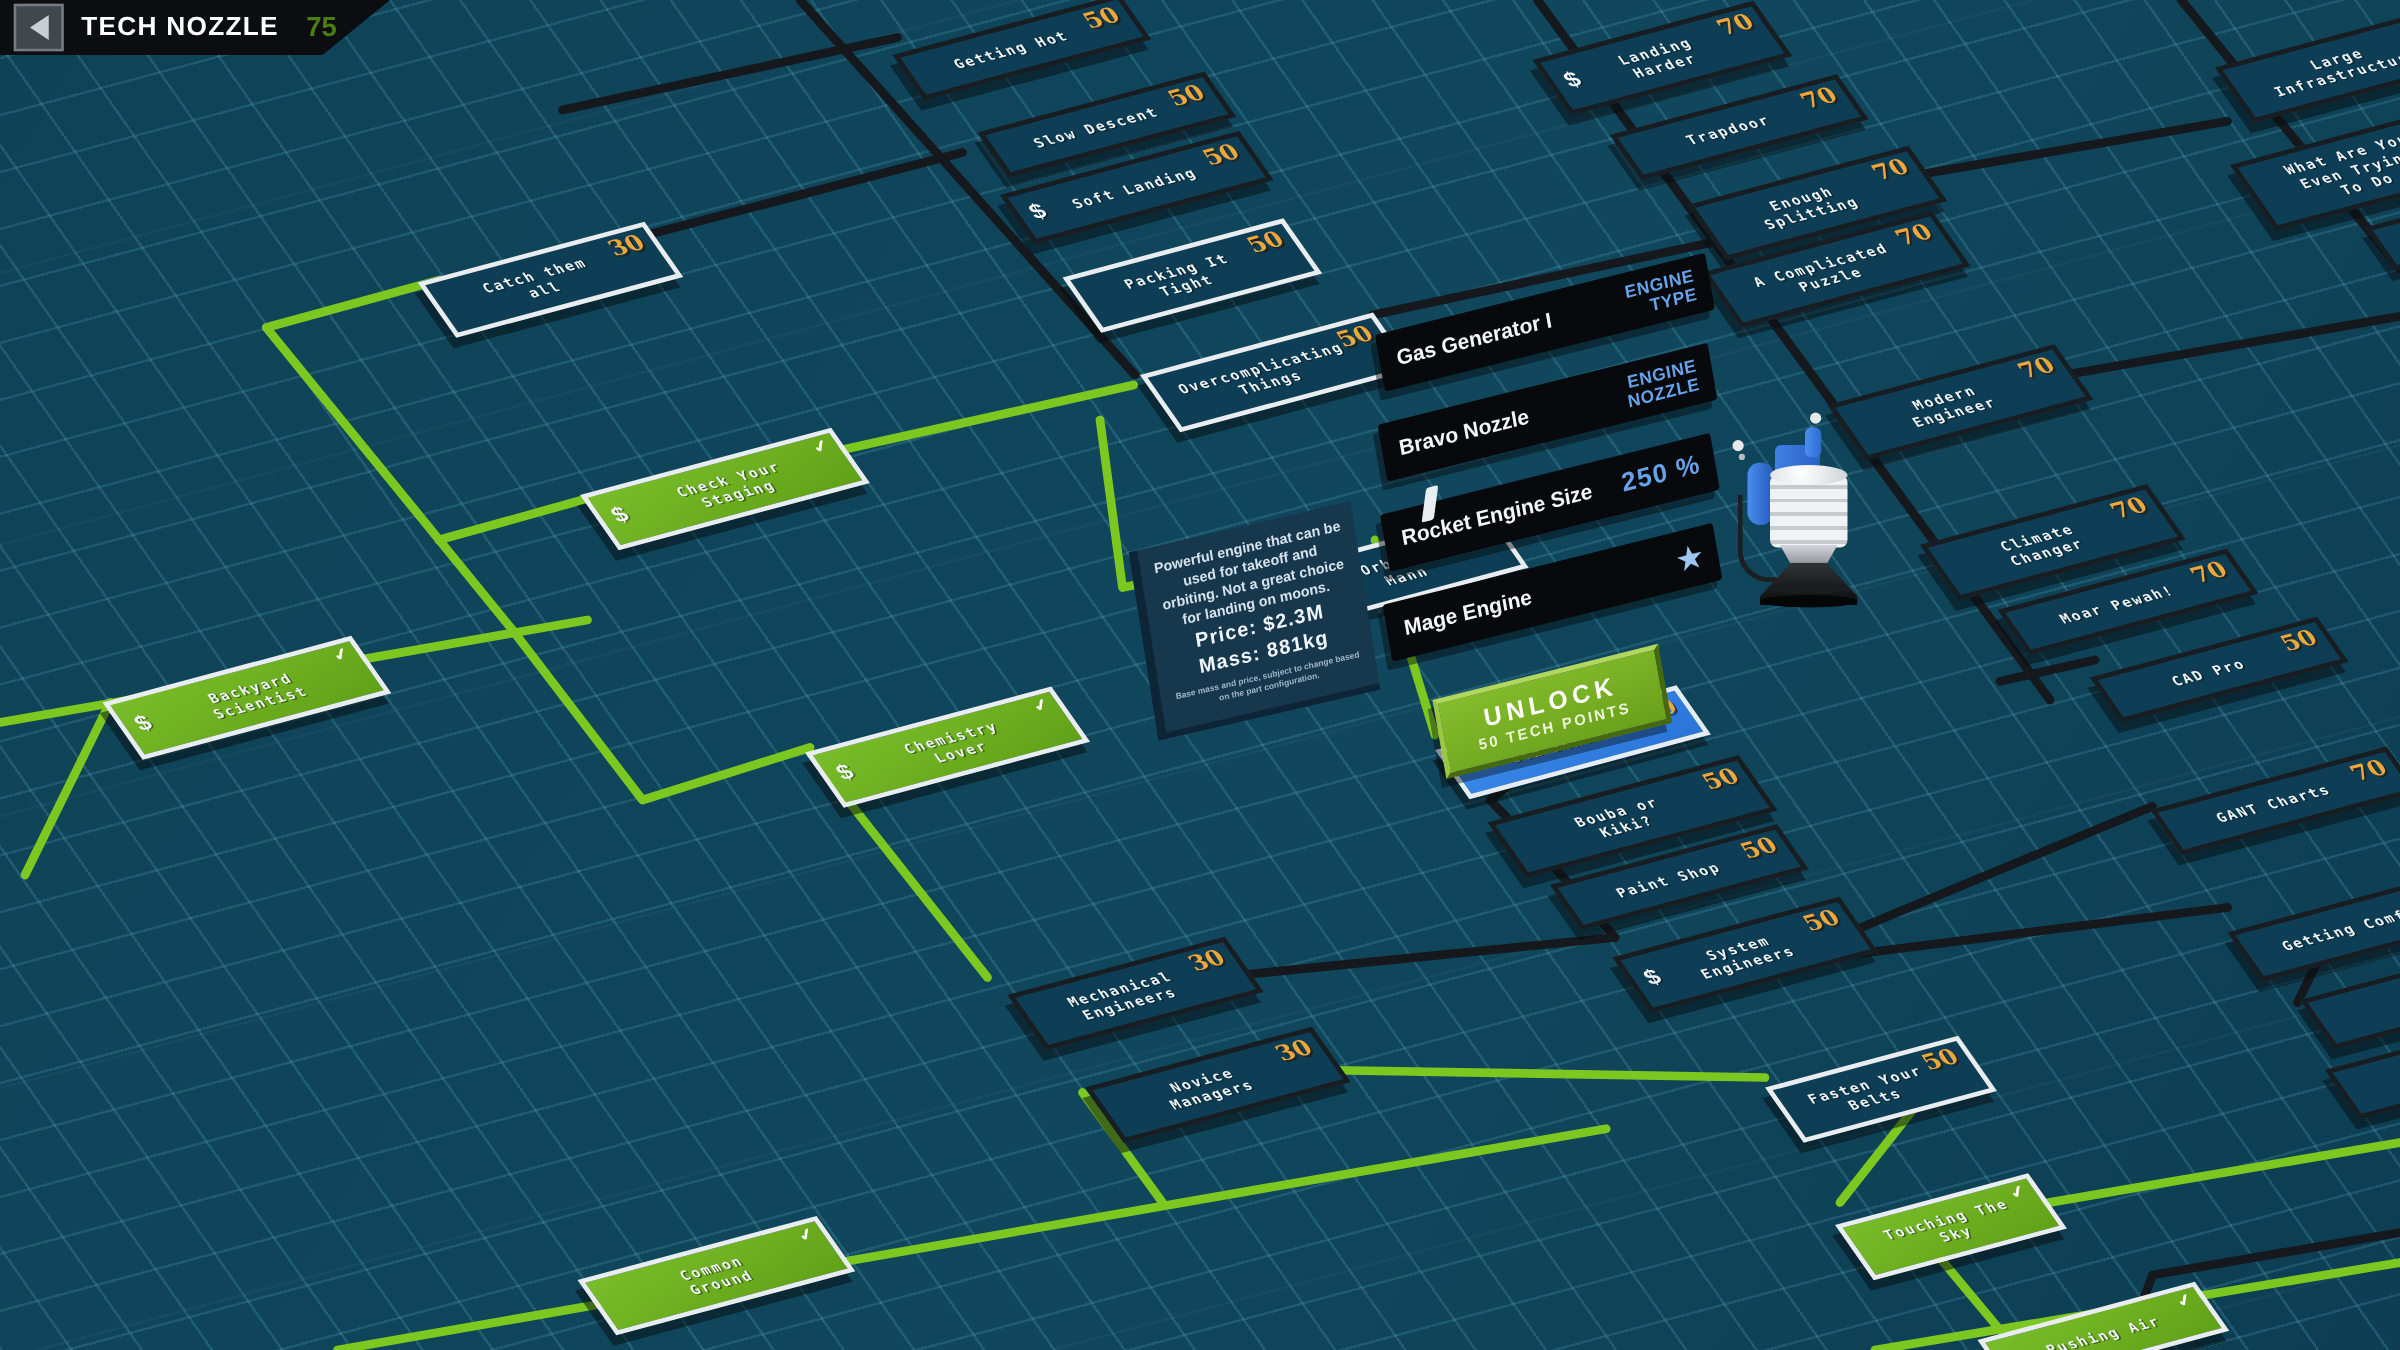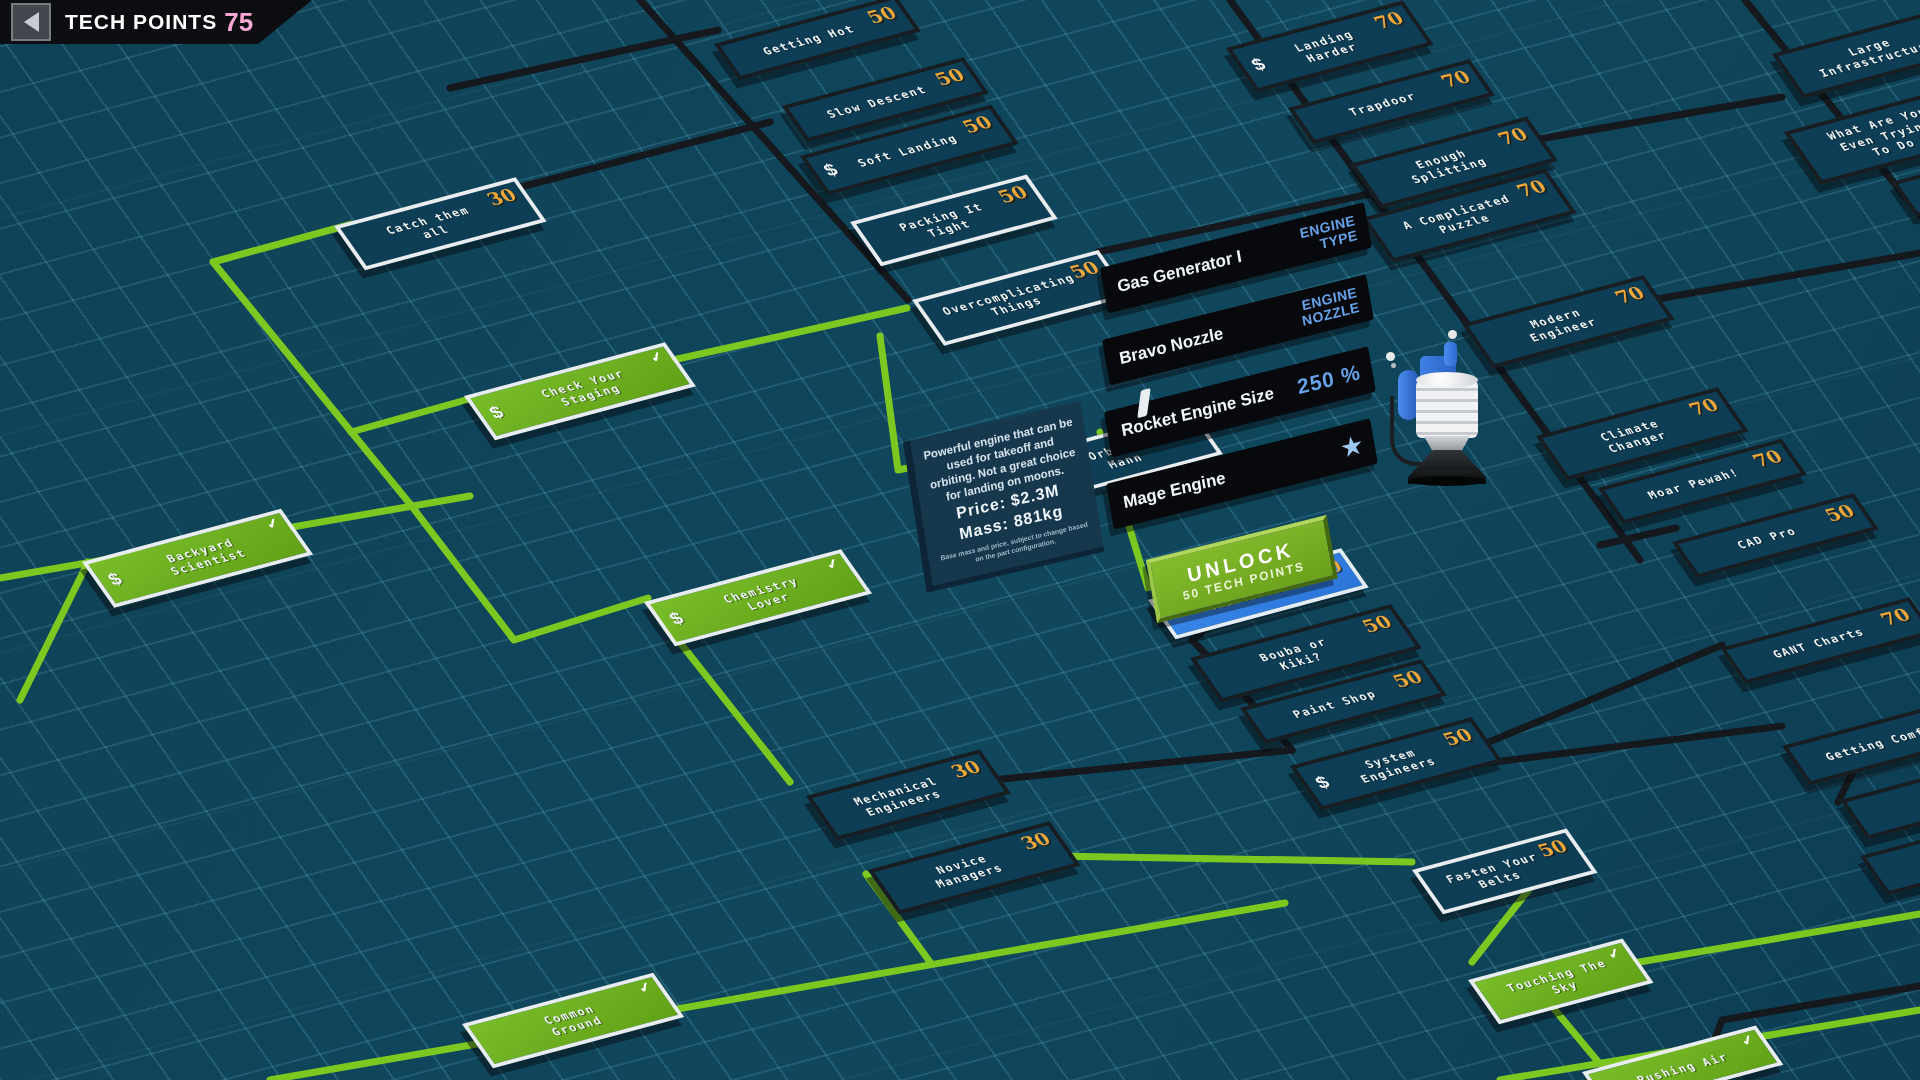--- a/index.html
+++ b/index.html
@@ -68,21 +68,21 @@
   #tooltip .fine{font-size:6.8px;font-weight:bold;color:#9fb6c6;margin-top:5px;line-height:1.3;}
   
   #banner{position:absolute;left:0;top:0;width:312px;height:44px;z-index:10;
         background:#0b0d10;clip-path:polygon(0 0,312px 0,258px 44px,0 44px);
         display:flex;align-items:center;}
   #backbtn{width:36px;height:34px;margin-left:11px;background:#42474e;
         border:2px solid #767c84;display:flex;align-items:center;justify-content:center;cursor:pointer;}
   #backbtn .tri{width:0;height:0;border-top:10px solid transparent;
         border-bottom:10px solid transparent;border-right:15px solid #c9ced4;}
   #banner .btitle{color:#fff;font-weight:bold;font-size:21px;letter-spacing:1px;margin-left:14px;}
-  #banner .bpoints{color:#f9a8d4;font-weight:bold;font-size:26px;margin-left:7px;}
+  #banner .bpoints{color:#4d7c0f;font-weight:bold;font-size:22px;margin-left:22px;}
   
   #engine{position:absolute;left:1386px;top:330px;width:110px;height:152px;z-index:4;}
   #engine *{position:absolute;}
   .e-pipe{left:4px;top:66px;width:28px;height:66px;border-left:4px solid #1c1f22;
         border-bottom:4px solid #1c1f22;border-radius:0 0 0 26px;}
   .e-ant1{left:0px;top:22px;width:9px;height:9px;background:#e8e9eb;border-radius:50%;box-shadow:3px 9px 0 -2px #b9bcc0;}
   .e-ant2{left:62px;top:0px;width:9px;height:9px;background:#e8e9eb;border-radius:50%;box-shadow:-3px 10px 0 -2px #b9bcc0;}
   .e-btank{left:12px;top:40px;width:21px;height:50px;border-radius:10px;
         background:linear-gradient(90deg,#4a8df0,#2558b8);}
   .e-bblock{left:34px;top:26px;width:36px;height:28px;border-radius:5px;
@@ -352,16 +352,16 @@
     <div class="e-cone"></div>
     <div class="e-bell"></div>
     <div class="e-ring2"></div>
     <div class="e-ring"></div>
   </div>
 
   <div id="banner">
     <div id="backbtn">
       <div class="tri"></div>
     </div>
-    <span class="btitle">TECH POINTS</span>
+    <span class="btitle">TECH NOZZLE</span>
     <span class="bpoints">75</span>
   </div>
 </div>
 
 </body></html>

